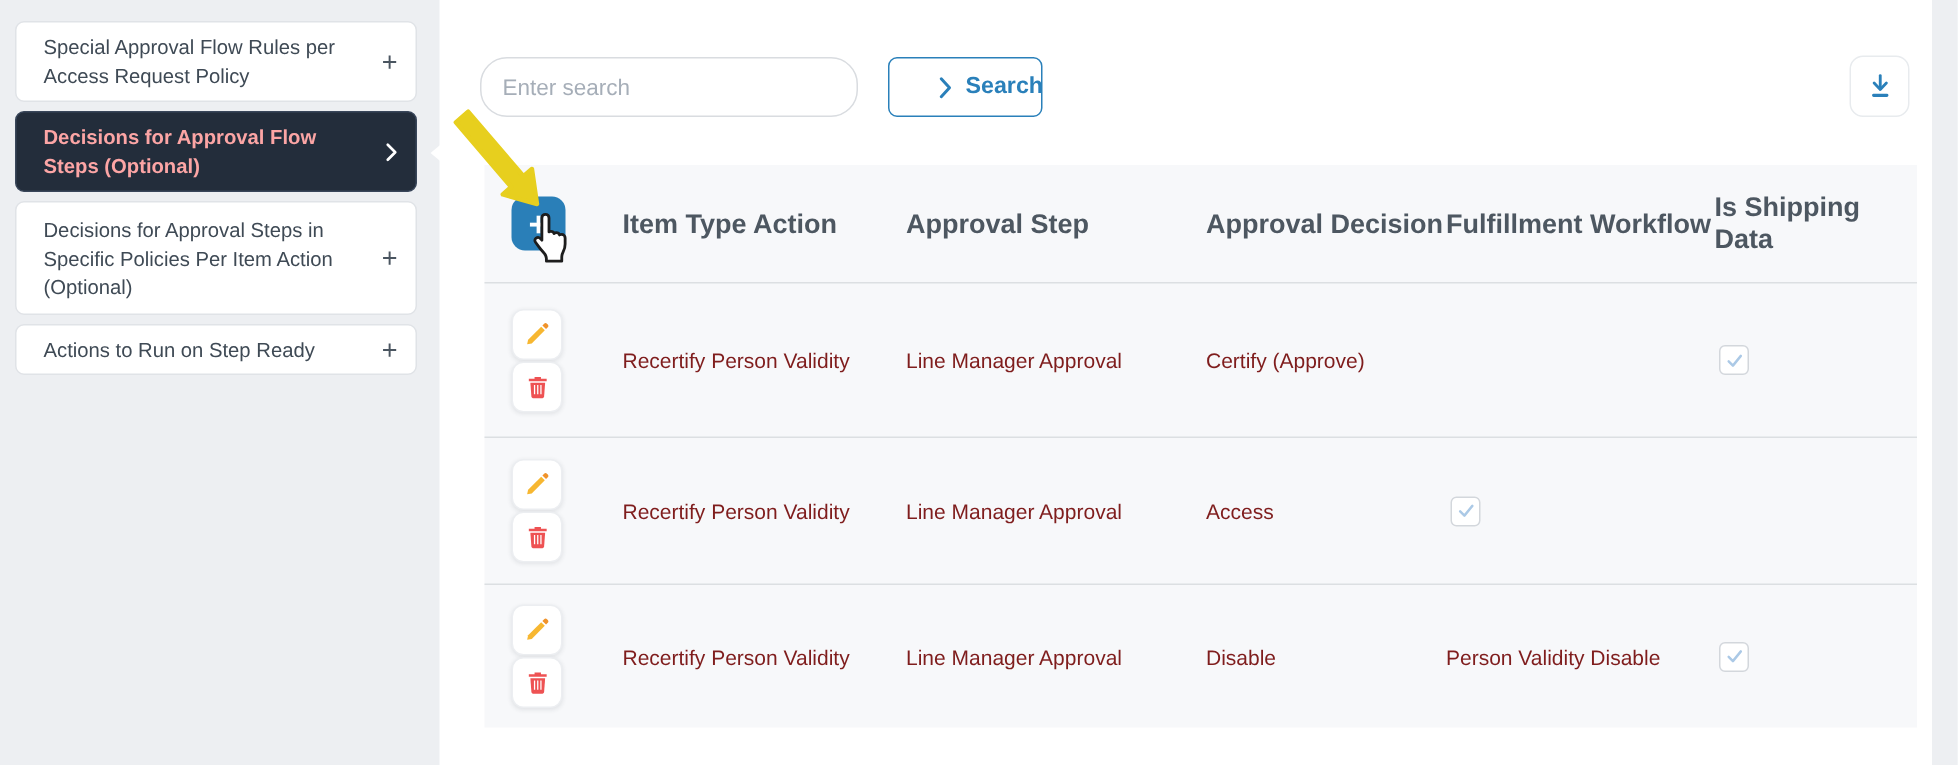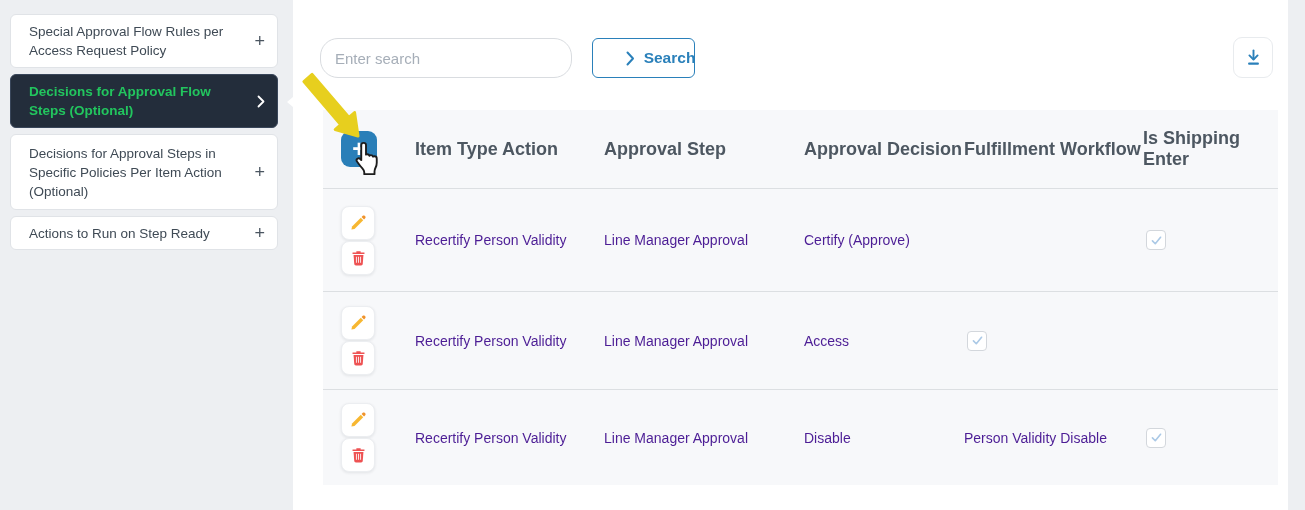--- a/index.html
+++ b/index.html
@@ -14,21 +14,21 @@
   .side-card{
     position:absolute;left:10px;width:268px;background:#ffffff;
     border:1px solid #e0e3e7;border-radius:6px;
     display:flex;align-items:center;justify-content:space-between;
     padding:0 12px 0 18px;box-sizing:border-box;
     color:#3f4a55;font-size:13.5px;line-height:19px;font-weight:500;cursor:pointer;
   }
   .side-card .lbl{flex:1;margin-right:8px;}
   .side-card .plus{font-size:18px;font-weight:400;color:#4a5560;}
   .side-card.selected{
-    background:#232d3b;border:1px solid #39465a;color:#22c55e;font-weight:700;
+    background:#232d3b;border:1px solid #39465a;color:#fca5a5;font-weight:700;
   }
   .sc1{top:14px;height:54px;}
   .sc2{top:74px;height:54px;}
   .sc3{top:134px;height:76px;}
   .sc4{top:216px;height:34px;}
   
   .main{position:absolute;left:293px;top:0;width:995px;height:510px;background:#ffffff;}
   .search-input{
     position:absolute;left:27px;top:38px;width:252px;height:40px;box-sizing:border-box;
     border:1px solid #d9dce0;border-radius:18px;padding:0 14px;font-size:15px;color:#3f4a55;
@@ -50,21 +50,21 @@
   .tbl{position:absolute;left:30px;top:110px;width:955px;background:#f7f8fa;}
   .trow{
     display:grid;grid-template-columns:92px 189px 200px 160px 179px 1fr;
     align-items:center;border-bottom:1px solid #dcdfe2;
   }
   .trow.head{height:78px;}
   .trow.r1{height:102px;}
   .trow.r2{height:97px;}
   .trow.r3{height:95px;border-bottom:none;}
   .hcell{font-size:18px;font-weight:700;color:#4d5761;}
-  .cell{font-size:14px;color:#4c1d95;}
+  .cell{font-size:14px;color:#7f1d1d;}
   .add-btn{
     margin-left:18px;width:36px;height:36px;border:none;border-radius:9px;
     background:#2a7fb8;color:#fff;font-size:23px;font-weight:700;line-height:34px;
     cursor:pointer;display:flex;align-items:center;justify-content:center;padding:0;
   }
   .act-stack{margin-left:18px;display:flex;flex-direction:column;gap:1px;width:34px;}
   .act-btn{
     width:34px;height:34px;box-sizing:border-box;background:#fff;border:1px solid #eceef1;
     border-radius:8px;box-shadow:0 1px 3px rgba(40,50,60,.10);cursor:pointer;
     display:flex;align-items:center;justify-content:center;padding:0;
@@ -136,21 +136,21 @@
     <div class="trow head">
       <div>
         <button class="add-btn">
           <span>+</span>
         </button>
       </div>
       <div class="hcell">Item Type Action</div>
       <div class="hcell">Approval Step</div>
       <div class="hcell">Approval Decision</div>
       <div class="hcell">Fulfillment Workflow</div>
-      <div class="hcell">Is Shipping Enter</div>
+      <div class="hcell">Is Shipping Data</div>
     </div>
 
     <div class="trow r1">
       <div class="act-stack">
         <button class="act-btn">
           <span style="display:flex;">
             <svg width="18" height="18" viewBox="0 0 20 20">
               <path d="M2.7 17.3 L3.4 13.9 L13.1 4.2 L15.8 6.9 L6.1 16.6 Z" fill="#f7b731"></path>
               <path d="M14 3.3 L15.3 2 C15.9 1.4 16.8 1.4 17.4 2 L18 2.6 C18.6 3.2 18.6 4.1 18 4.7 L16.7 6 Z" fill="#f0932b"></path>
             </svg>

